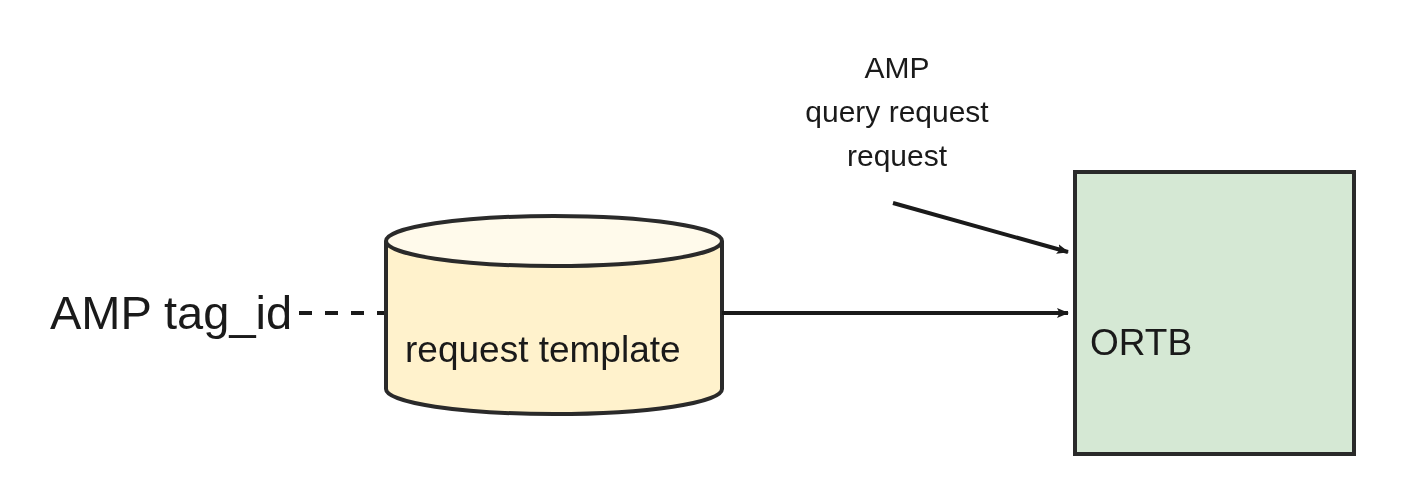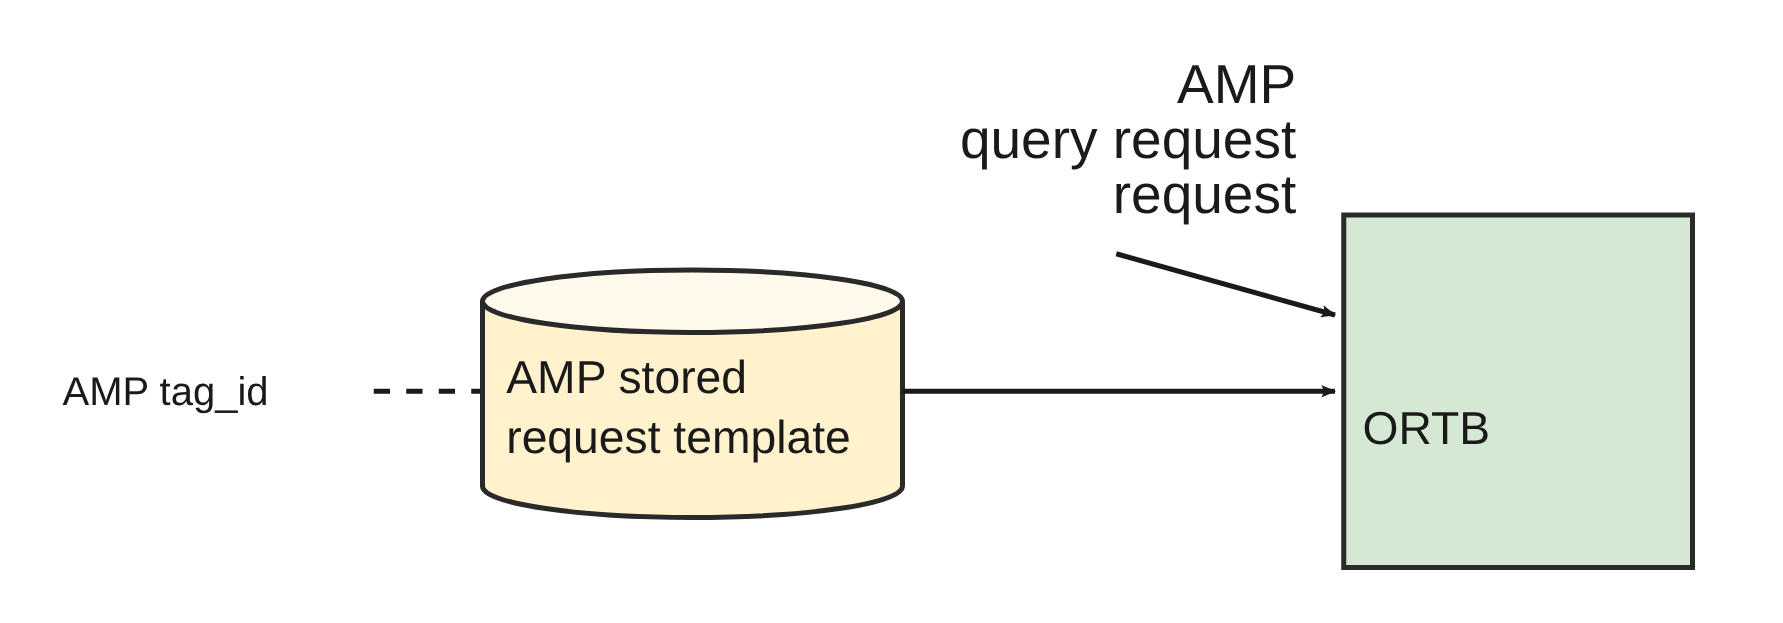--- a/index.html
+++ b/index.html
@@ -28,34 +28,34 @@
     position: absolute;
     color: #1a1a1a;
     font-size: 37px;
     line-height: 48px;
     white-space: pre;
     letter-spacing: 0px;
   }
   #label-amp-tag-id {
     left: 50px;
     top: 289px;
-    font-size: 32px;
+    font-size: 47px;
     line-height: 48px;
   }
   #label-cylinder {
     left: 405px;
     top: 278px;
   }
   #label-query-params {
     left: 757px;
     top: 46px;
     width: 280px;
-    text-align: right;
+    text-align: center;
     line-height: 44px;
-    font-size: 44px;
+    font-size: 30px;
   }
   #label-green-box {
     left: 1090px;
     top: 271px;
   }
 </style>
 </head>
 <body>
 
 <div id="canvas">
@@ -78,19 +78,19 @@
 
     <line x1="722" y1="313" x2="1068" y2="313" stroke="#1a1a1a" stroke-width="4" marker-end="url(#arrowhead-filled)"></line>
 
     <line x1="893" y1="203" x2="1068" y2="252" stroke="#1a1a1a" stroke-width="4" marker-end="url(#arrowhead-filled)"></line>
 
     <rect x="1075" y="172" width="279" height="282" fill="#d5e8d4" stroke="#2a2a2a" stroke-width="4"></rect>
   </svg>
 
   <div class="node-label" id="label-amp-tag-id">AMP tag_id</div>
 
-  <div class="node-label" id="label-cylinder"><span>AMP stored</span><br><span>request template</span></div>
+  <div class="node-label" id="label-cylinder"><br><span>request template</span></div>
 
   <div class="node-label" id="label-query-params"><span>AMP</span><br><span>query request</span><br><span>request</span></div>
 
   <div class="node-label" id="label-green-box"><br><span>ORTB</span></div>
 
 </div>
 
 </body></html>

